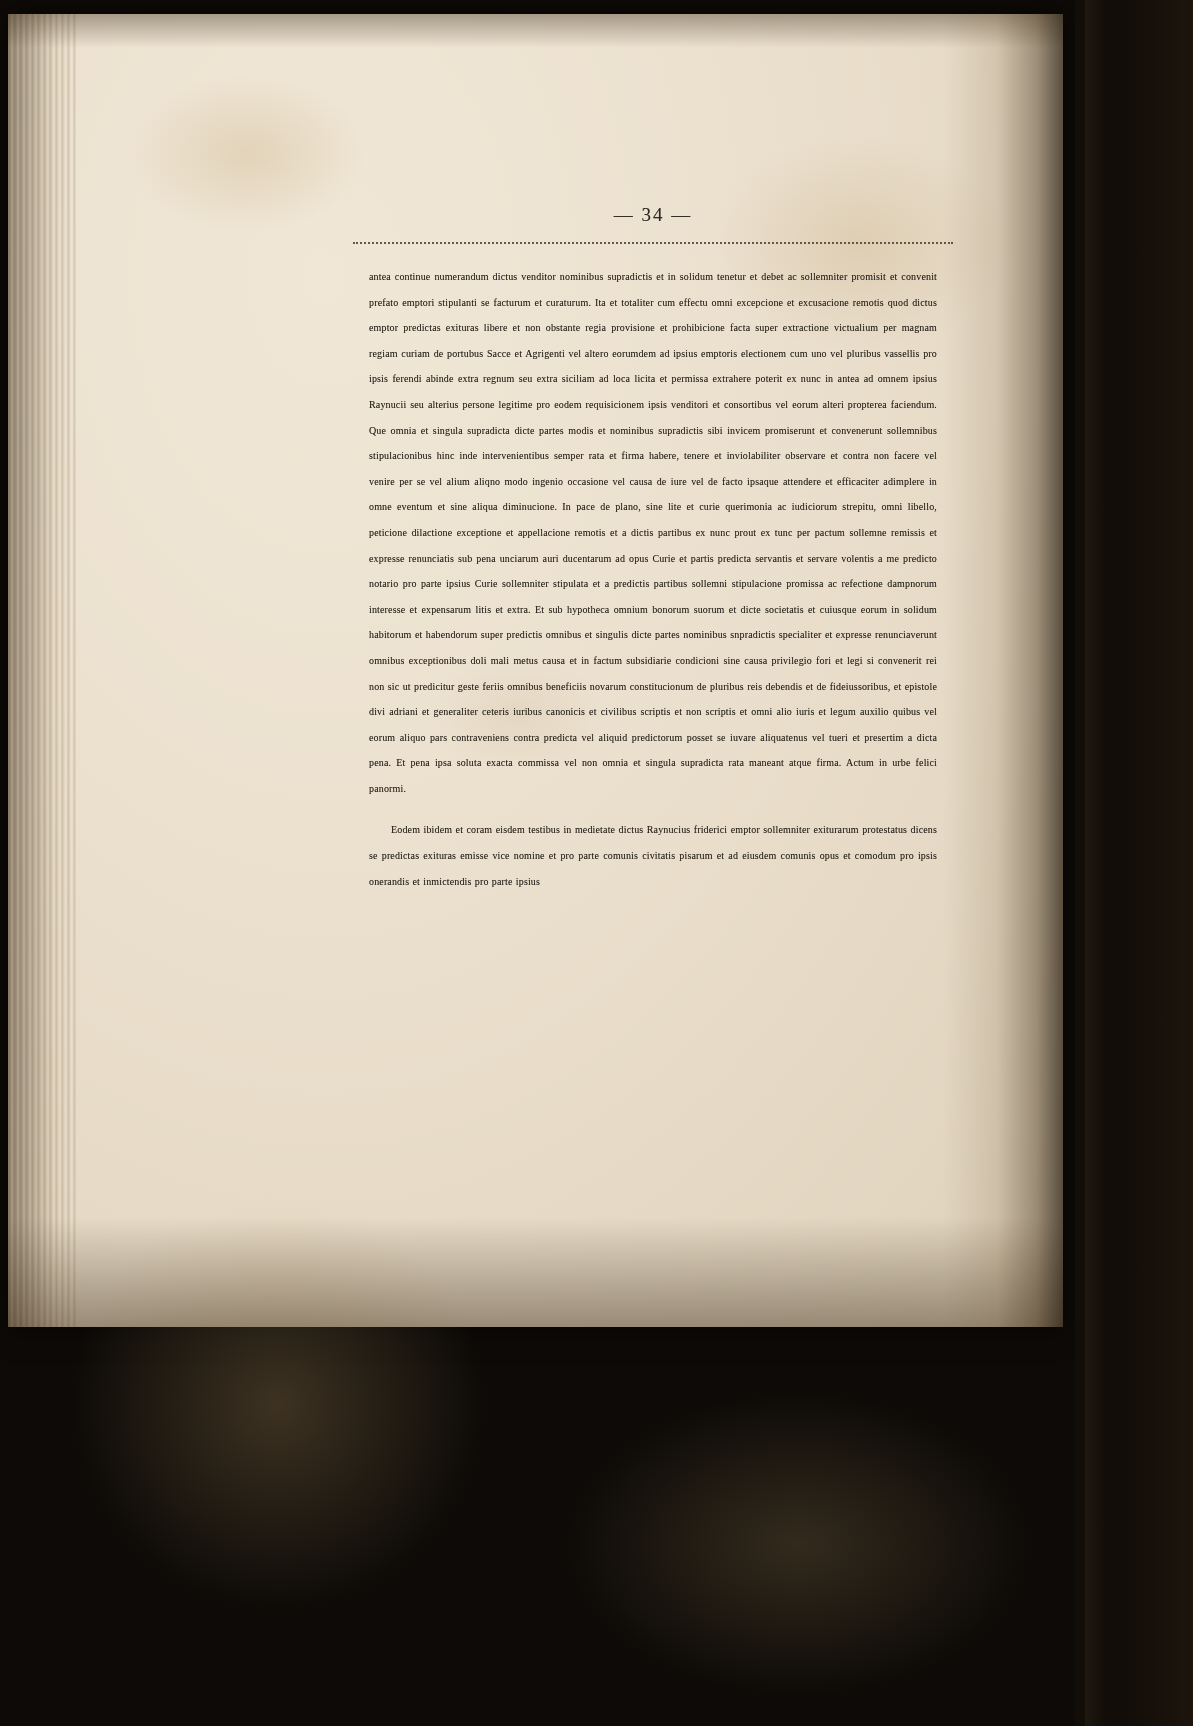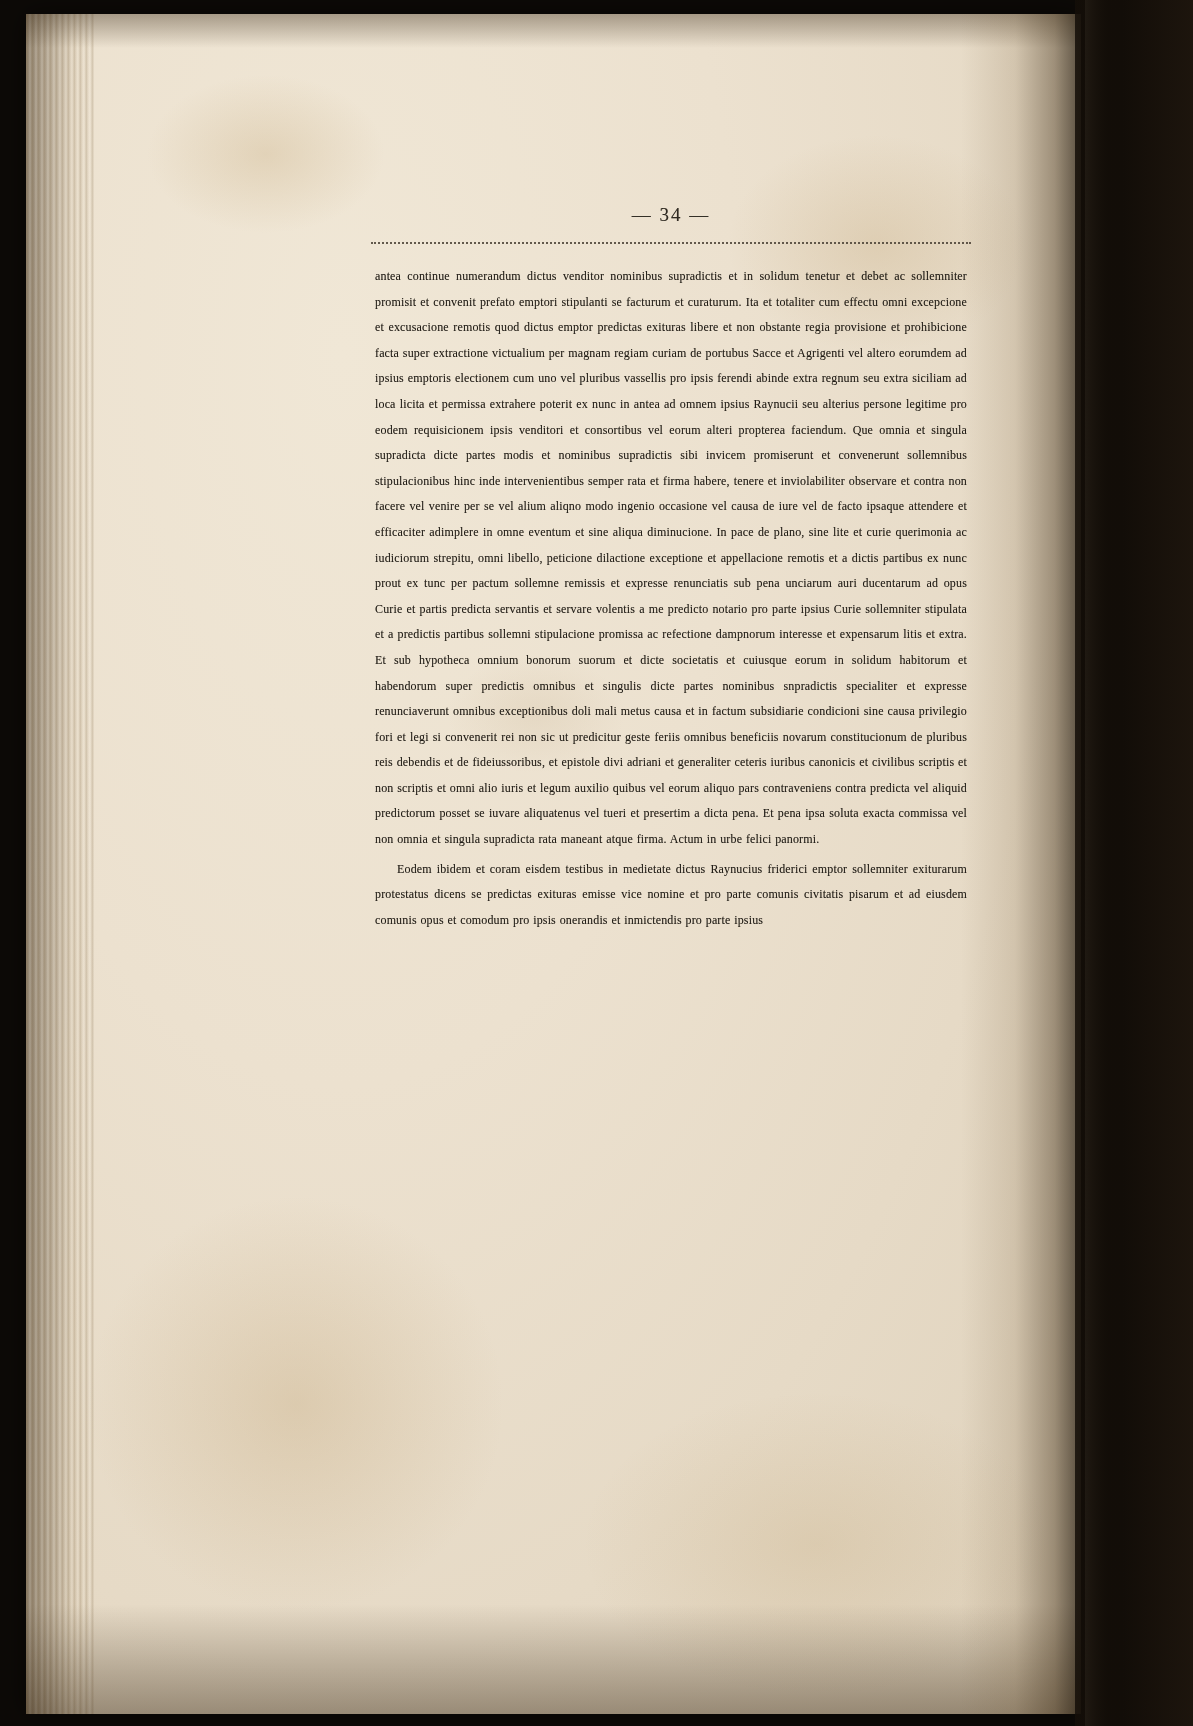--- a/index.html
+++ b/index.html
@@ -18,24 +18,24 @@
   
   #page-root {
     position: absolute;
     inset: 0;
     background: #0d0a07;
   }
 
   
   .leaf {
     position: absolute;
-    left: 26px;
+    left: 8px;
     top: 14px;
     width: 1055px;
-    height: 1700px;
+    height: 1313px;
     background:
       radial-gradient(ellipse at 30% 20%, #f0e7d6 0%, #ece1cf 38%, #e6dac6 68%, #ded1bb 100%);
     box-shadow: 0 0 26px rgba(0,0,0,0.55);
   }
 
   
   .leaf-gutter-right {
     position: absolute;
     right: 0;
     top: 0;
@@ -112,23 +112,23 @@
     margin-bottom: 16px;
     font-family: "Liberation Serif", serif;
   }
   .rule {
     height: 0;
     border-top: 2px dotted #4a4135;
     opacity: 0.85;
     margin: 0 0 20px 0;
   }
   p {
-    margin: 4px;
+    margin: 16px;
     text-align: justify;
-    font-size: 12px;
+    font-size: 10px;
     line-height: 25.6px;
     color: #211d17;
     font-family: "Liberation Serif", serif;
     letter-spacing: 0.15px;
     word-spacing: 0.6px;
   }
   p.indent { text-indent: 22px; }
   p + p { margin-top: 0; }
 
   

